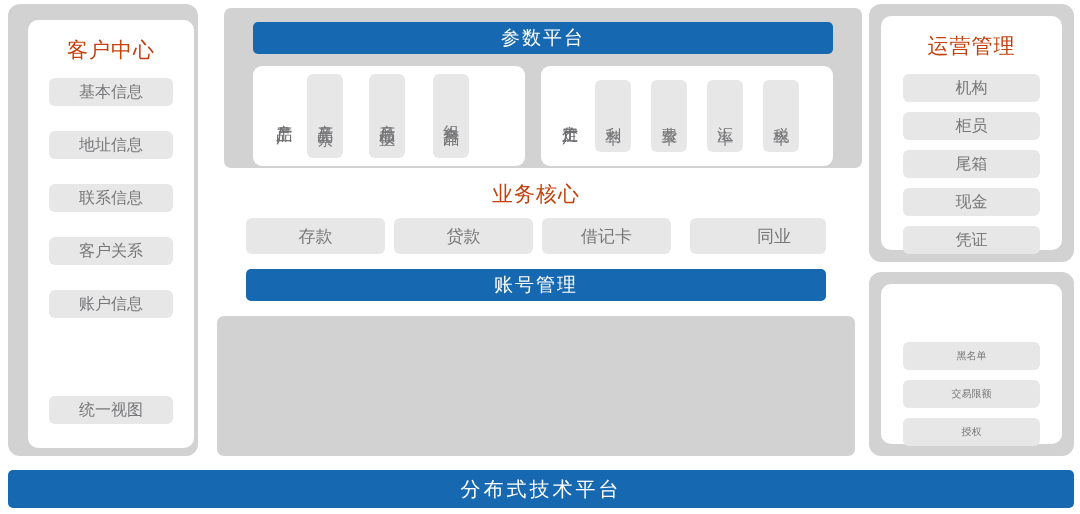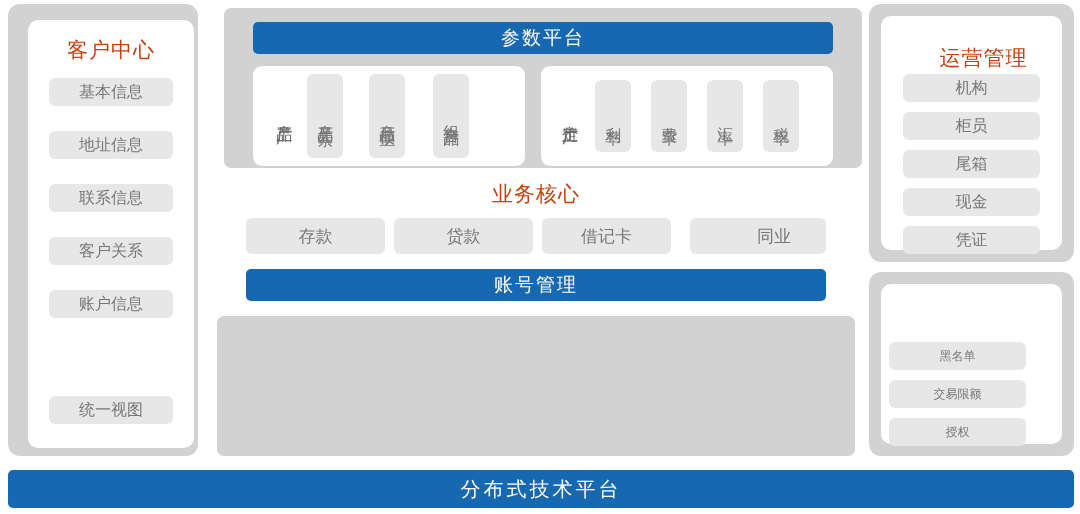--- a/index.html
+++ b/index.html
@@ -106,27 +106,27 @@
   #biz-title{position:absolute;left:0;top:176px;width:638px;}
   .biz-chip{position:absolute;top:214px;height:36px;font-size:17px;}
 
   #account-bar{position:absolute;left:29px;top:265px;width:580px;height:32px;}
 
   #acct-gray{position:absolute;left:0px;top:312px;width:638px;height:140px;}
 
   
   #ops-frame{left:869px;top:4px;width:205px;height:258px;}
   #ops-card{left:12px;top:12px;width:181px;height:234px;}
-  #ops-title{position:absolute;left:0;top:28px;width:100%;padding-left:12px;}
+  #ops-title{position:absolute;left:0;top:16px;width:100%;}
   .ops-chip{position:absolute;left:22px;width:137px;height:28px;font-size:16px;}
 
   #risk-frame{left:869px;top:272px;width:205px;height:184px;}
   #risk-card{left:12px;top:12px;width:181px;height:160px;}
   #risk-title{position:absolute;left:0;top:16px;width:100%;}
-  .risk-chip{position:absolute;left:8px;width:137px;height:28px;font-size:12px;}
+  .risk-chip{position:absolute;left:22px;width:137px;height:28px;font-size:10px;}
 
   
   #bottom-bar{position:absolute;left:8px;top:470px;width:1066px;height:38px;
     font-size:20px;letter-spacing:3px;border-radius:5px;}
 </style>
 </head>
 <body>
 
 <div class="canvas">
 

